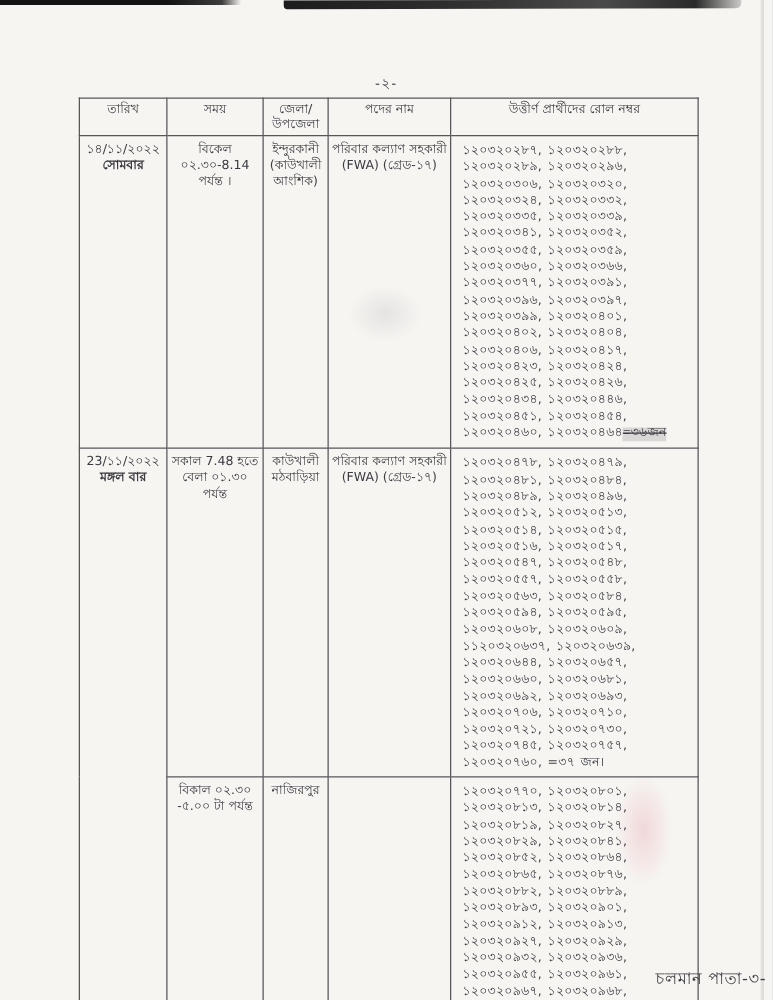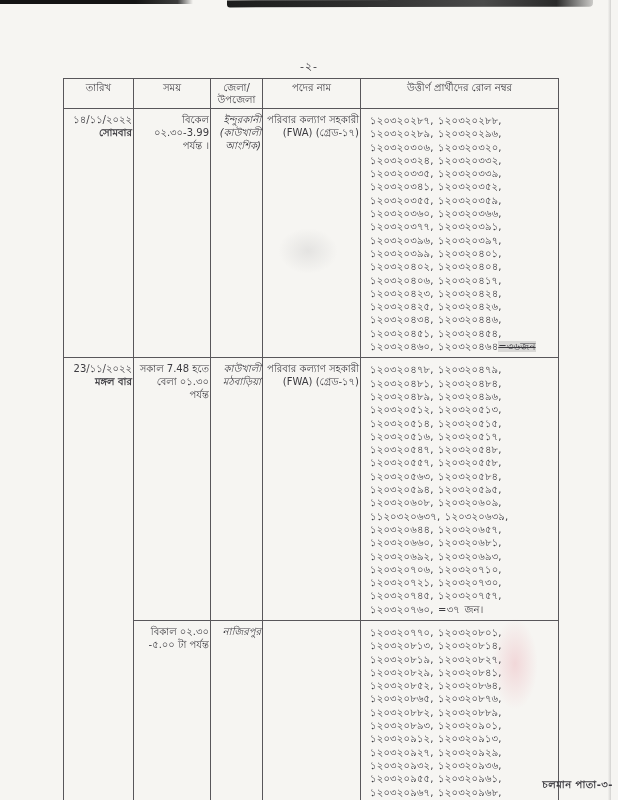--- a/index.html
+++ b/index.html
@@ -25,29 +25,29 @@
     border-radius:50%; }
 
   .page-num { position:absolute; top:58px; left:0; right:0; text-align:center;
     font-size:11px; letter-spacing:1px; }
 
   table.sched { position:absolute; left:63px; top:78px; width:495px;
     border-collapse:collapse; table-layout:fixed; }
   .sched th, .sched td { border:1px solid #58565a; vertical-align:top;
     font-weight:normal; font-size:10px;margin-top:44px; }
   .sched th { padding:3px 1px 2px; line-height:12px; text-align:center; }
-  .cell-c { text-align:right; padding:4px 1px 2px; line-height:13px; }
-  .cell-district { font-size:9.5px;font-style:italic; }
+  .cell-c { text-align:center; padding:4px 1px 2px; line-height:13px; }
+  .cell-district { font-size:9.5px; }
   .cell-rolls { text-align:left; padding:5px 4px 4px 9px; line-height:13.3px;
     letter-spacing:0.2px; word-spacing:1px; }
   .date-line { display:block; }
   .day-line  { display:block;font-weight:bold; }
-  .struck { text-decoration:line-through; background:rgba(150,150,150,0.30); }
+  .struck { text-decoration:line-through; background:rgba(150,150,150,0.30);font-family:Liberation Mono, monospace; }
 
-  .footer { position:absolute; right:5px; bottom:6px; font-size:10px; letter-spacing:0.5px;font-weight:bold; }
+  .footer { position:absolute; right:5px; bottom:6px; font-size:13px; letter-spacing:0.5px; }
 </style>
 </head>
 <body>
 
 <div class="paper">
 
   <div class="strip-a"></div>
   <div class="strip-b"></div>
   <div class="paper-edge"></div>
   <div class="smudge-pink"></div>
@@ -70,21 +70,21 @@
       <th>জেলা/ উপজেলা</th>
       <th>পদের নাম</th>
       <th>উত্তীর্ণ প্রার্থীদের  রোল নম্বর</th>
     </tr>
 
     <tr style="height:157px">
       <td class="cell-c">
         <span class="date-line">১৪/১১/২০২২</span>
         <span class="day-line">সোমবার</span>
       </td>
-      <td class="cell-c">বিকেল ০২.৩০-3.99 পর্যন্ত ।</td>
+      <td class="cell-c">বিকেল ০২.৩০-8.14 পর্যন্ত ।</td>
       <td class="cell-c cell-district">ইন্দুরকানী (কাউখালী আংশিক)</td>
       <td class="cell-c">পরিবার কল্যাণ সহকারী (FWA) (গ্রেড-১৭)</td>
       <td class="cell-rolls"><span>১২০৩২০২৮৭, ১২০৩২০২৮৮, ১২০৩২০২৮৯, ১২০৩২০২৯৬, ১২০৩২০৩০৬, ১২০৩২০৩২০, ১২০৩২০৩২৪, ১২০৩২০৩৩২, ১২০৩২০৩৩৫, ১২০৩২০৩৩৯, ১২০৩২০৩৪১, ১২০৩২০৩৫২, ১২০৩২০৩৫৫, ১২০৩২০৩৫৯, ১২০৩২০৩৬০, ১২০৩২০৩৬৬, ১২০৩২০৩৭৭, ১২০৩২০৩৯১, ১২০৩২০৩৯৬, ১২০৩২০৩৯৭, ১২০৩২০৩৯৯, ১২০৩২০৪০১, ১২০৩২০৪০২, ১২০৩২০৪০৪, ১২০৩২০৪০৬, ১২০৩২০৪১৭, ১২০৩২০৪২৩, ১২০৩২০৪২৪, ১২০৩২০৪২৫, ১২০৩২০৪২৬, ১২০৩২০৪৩৪, ১২০৩২০৪৪৬, ১২০৩২০৪৫১, ১২০৩২০৪৫৪, ১২০৩২০৪৬০, ১২০৩২০৪৬৪</span><span class="struck">=৩৬জন</span></td>
     </tr>
 
     <tr style="height:166px">
       <td class="cell-c" rowspan="2">
         <span class="date-line">23/১১/২০২২</span>
         <span class="day-line">মঙ্গল বার</span>
       </td>

